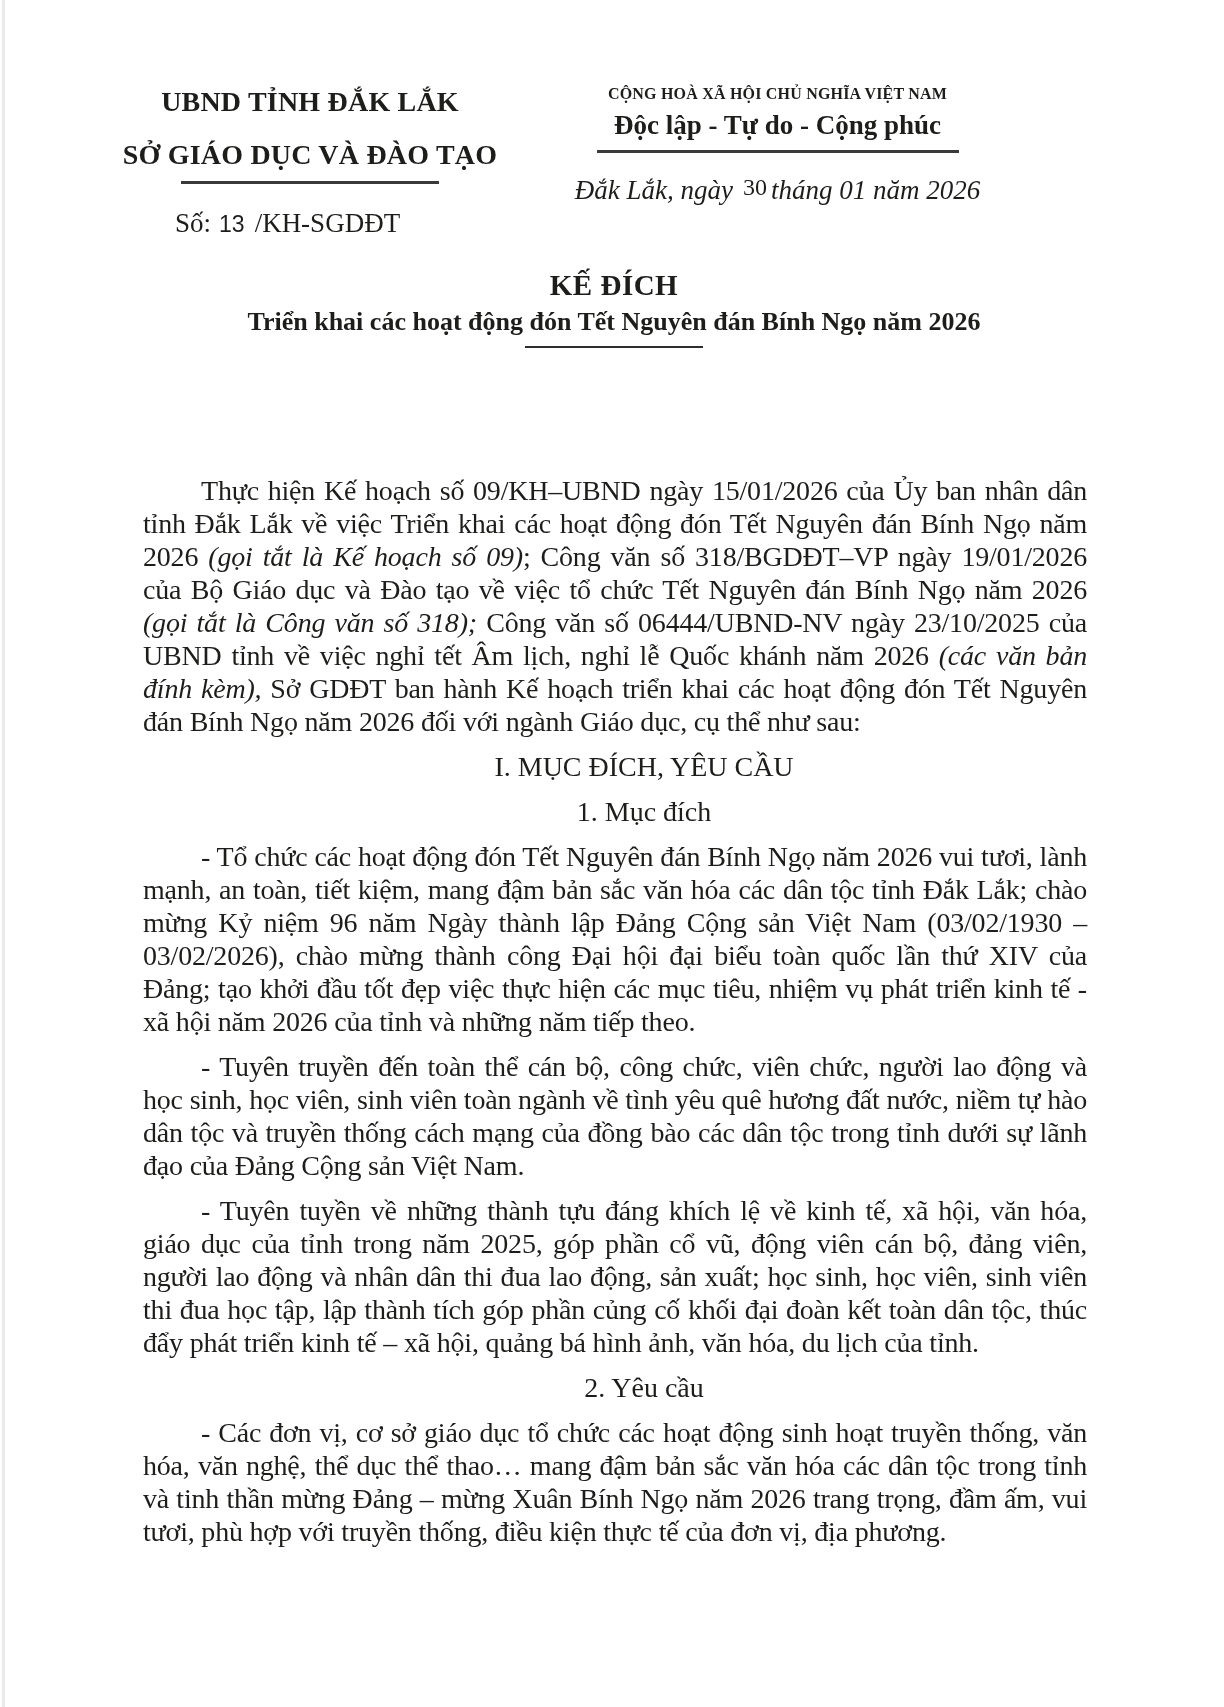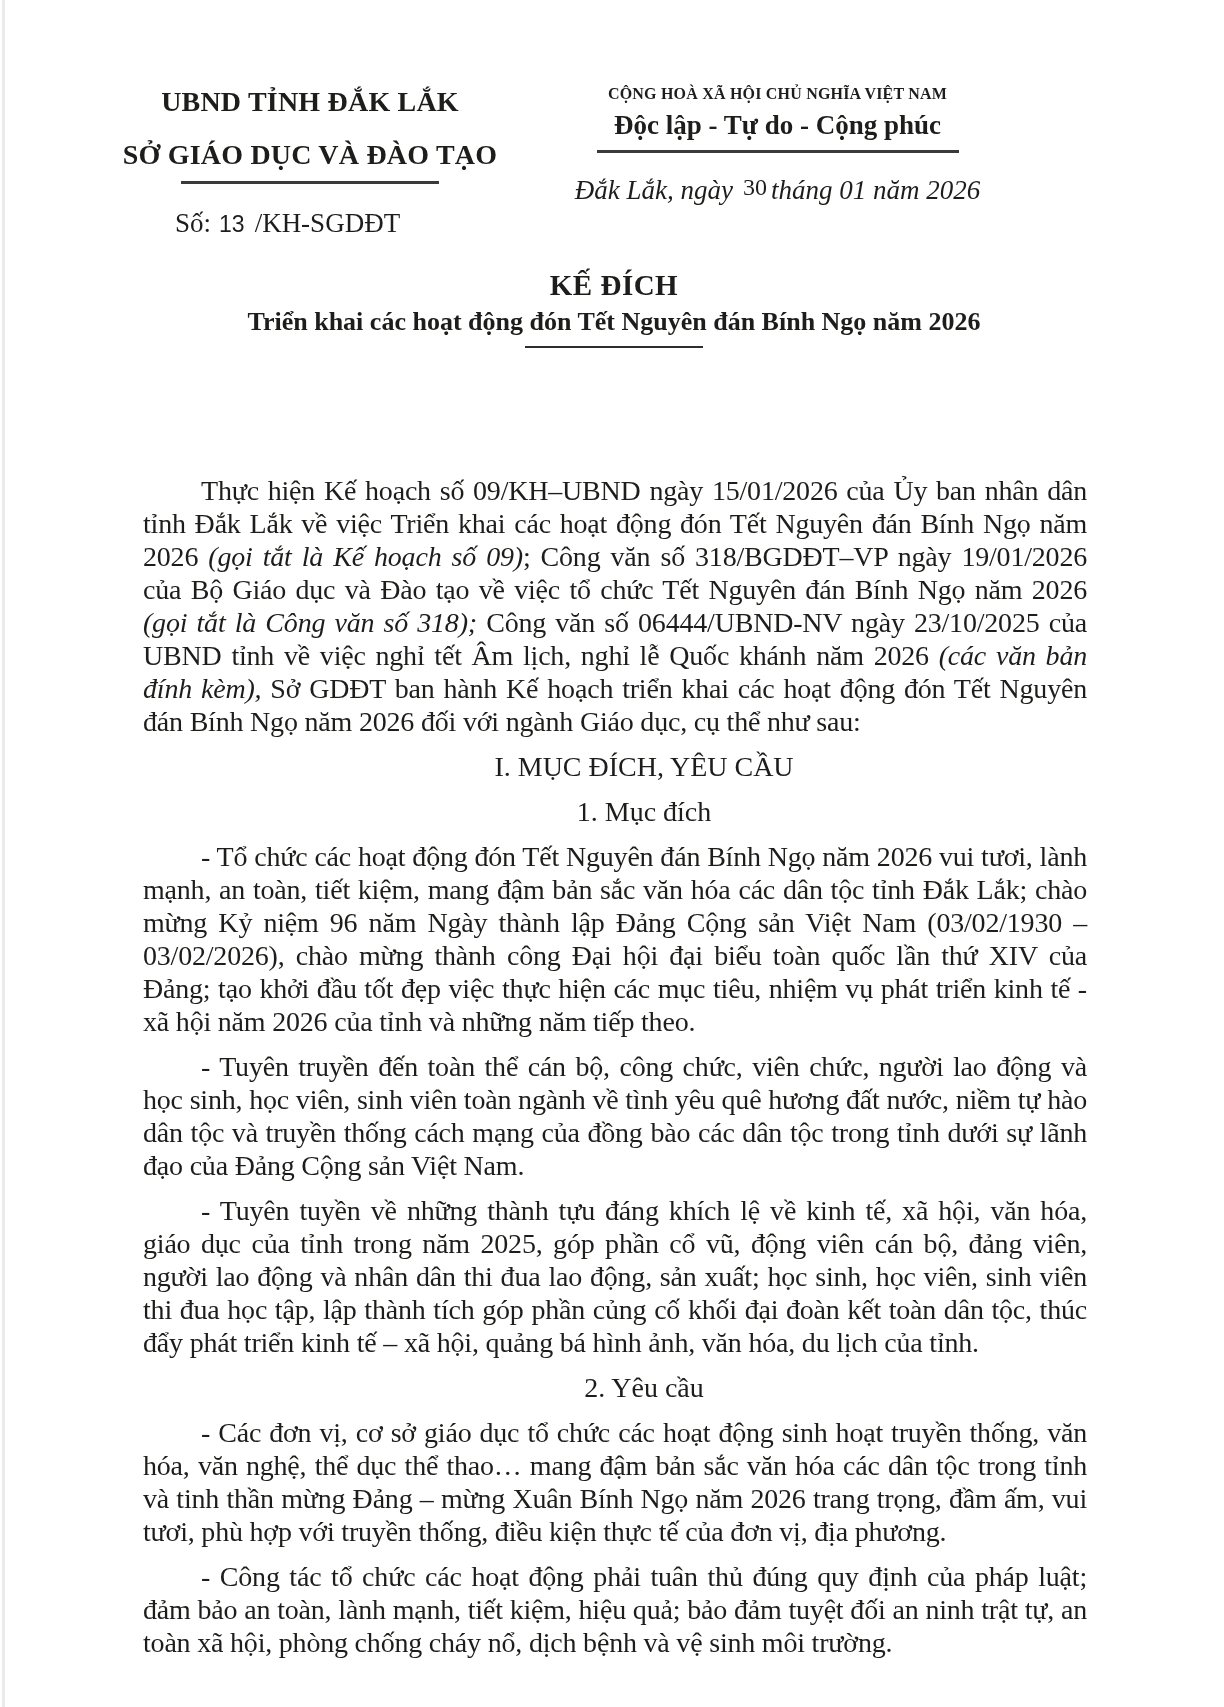--- a/index.html
+++ b/index.html
@@ -150,15 +150,14 @@
 
     <p class="sec-heading">1. Mục đích</p>
 
     <p class="para">- Tổ chức các hoạt động đón Tết Nguyên đán Bính Ngọ năm 2026 vui tươi, lành mạnh, an toàn, tiết kiệm, mang đậm bản sắc văn hóa các dân tộc tỉnh Đắk Lắk; chào mừng Kỷ niệm 96 năm Ngày thành lập Đảng Cộng sản Việt Nam (03/02/1930 – 03/02/2026), chào mừng thành công Đại hội đại biểu toàn quốc lần thứ XIV của Đảng; tạo khởi đầu tốt đẹp việc thực hiện các mục tiêu, nhiệm vụ phát triển kinh tế - xã hội năm 2026 của tỉnh và những năm tiếp theo.</p>
     <p class="para">- Tuyên truyền đến toàn thể cán bộ, công chức, viên chức, người lao động và học sinh, học viên, sinh viên toàn ngành về tình yêu quê hương đất nước, niềm tự hào dân tộc và truyền thống cách mạng của đồng bào các dân tộc trong tỉnh dưới sự lãnh đạo của Đảng Cộng sản Việt Nam.</p>
     <p class="para">- Tuyên tuyền về những thành tựu đáng khích lệ về kinh tế, xã hội, văn hóa, giáo dục của tỉnh trong năm 2025, góp phần cổ vũ, động viên cán bộ, đảng viên, người lao động và nhân dân thi đua lao động, sản xuất; học sinh, học viên, sinh viên thi đua học tập, lập thành tích góp phần củng cố khối đại đoàn kết toàn dân tộc, thúc đẩy phát triển kinh tế – xã hội, quảng bá hình ảnh, văn hóa, du lịch của tỉnh.</p>
 
     <p class="sec-heading">2. Yêu cầu</p>
 
     <p class="para">- Các đơn vị, cơ sở giáo dục tổ chức các hoạt động sinh hoạt truyền thống, văn hóa, văn nghệ, thể dục thể thao… mang đậm bản sắc văn hóa các dân tộc trong tỉnh và tinh thần mừng Đảng – mừng Xuân Bính Ngọ năm 2026 trang trọng, đầm ấm, vui tươi, phù hợp với truyền thống, điều kiện thực tế của đơn vị, địa phương.</p>
-    <p class="para">- Công tác tổ chức các hoạt động phải tuân thủ đúng quy định của pháp luật; đảm bảo an toàn, lành mạnh, tiết kiệm, hiệu quả; bảo đảm tuyệt đối an ninh trật tự, an toàn xã hội, phòng chống cháy nổ, dịch bệnh và vệ sinh môi trường.</p>
   </div>
 </div>
 
 </body></html>

